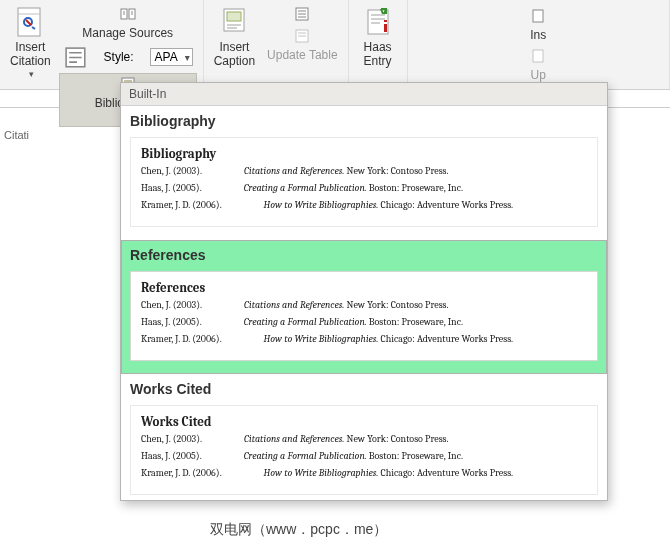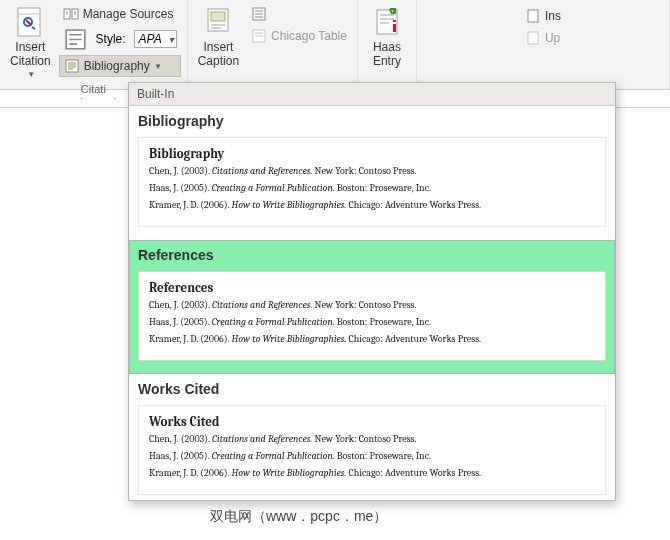--- a/index.html
+++ b/index.html
@@ -24,21 +24,20 @@
     padding: 2px 4px 0 4px;
     border-right: 1px solid #e0e0e0;
     position: relative;
   }
   .group-inner {
     display: flex;
     flex: 1;
     align-items: flex-start;
   }
   .group-label {
-    text-align: center;
     font-size: 11px;
     color: #666;
     padding-bottom: 2px;
   }
   .big-btn {
     display: flex;
     flex-direction: column;
     align-items: center;
     justify-content: space-between;
     padding: 4px 6px;
@@ -57,34 +56,34 @@
   }
   .small-rows { display: flex; flex-direction: column; gap: 2px; padding: 2px 2px; }
   .small-btn {
     display: flex;
     align-items: center;
     gap: 4px;
     padding: 2px 4px;
     font-size: 12px;
     color: #333;
     cursor: default;
+    flex-direction: column;
   }
   .small-btn.disabled { color: #9a9a9a; }
   .small-btn .icon-small { width: 16px; height: 16px; flex-shrink:0; }
-  .style-row { display:flex; align-items:center; gap:8px; padding: 1px 4px;}
+  .style-row { display:flex; align-items:center; gap:16px; padding: 1px 4px;}
   .style-select {
     border: 1px solid #aaa;
     background: #fff;
     font-size: 12px;
     padding: 1px 14px 1px 4px;
     position: relative;
     width: 68px;
     display: flex;
     align-items: center;
-    font-style: italic;
   }
   .style-select::after {
     content: "▾";
     position: absolute;
     right: 2px;
     font-size: 10px;
     color: #555;
   }
   .bib-active {
     background: #d8d8d0;
@@ -98,21 +97,21 @@
     font-size: 10px;
     color: #666;
     padding-left: 80px;
     display: flex;
     align-items: center;
     gap: 30px;
   }
   .ruler span { font-size: 10px; color:#777; }
   .gallery {
     position: absolute;
-    left: 128px;
+    left: 120px;
     top: 82px;
     width: 488px;
     border: 1px solid #b5b5b5;
     background: #fff;
     box-shadow: 2px 4px 10px rgba(0,0,0,0.25);
     z-index: 100;
   }
   .gallery-header {
     background: #eceae6;
     color: #555;
@@ -148,24 +147,24 @@
     color: #222;
     margin-bottom: 4px;
   }
   .pv-entry {
     font-family: Cambria, "Times New Roman", serif;
     font-size: 10px;
     color: #222;
     margin: 4px 0;
     line-height: 1.3;
   }
-  .pv-entry .ital { font-style: italic; }
+  .pv-entry .ital { font-style: italic; margin-left: 40px; }
   .watermark {
     position: absolute;
-    bottom: 14px;
+    bottom: 1px;
     left: 210px;
     font-size: 14px;
     color: #444;
     font-family: sans-serif;
     z-index: 200;
     text-shadow: 0 0 3px #fff, 0 0 3px #fff;
     pointer-events: none;
   }
   .clip { overflow: hidden; align-items: center; }
 </style>
@@ -236,21 +235,21 @@
           <svg class="icon-small" viewBox="0 0 16 16">
               <rect x="2" y="2" width="12" height="12" fill="#fff" stroke="#888"></rect>
               <path d="M4 5h8M4 8h8M4 11h8" stroke="#888"></path>
             </svg>
         </div>
         <div class="small-btn disabled">
           <svg class="icon-small" viewBox="0 0 16 16">
               <rect x="2" y="2" width="12" height="12" fill="#fff" stroke="#c4c4c4"></rect>
               <path d="M4 5h8M4 8h8" stroke="#c4c4c4"></path>
             </svg>
-          <span>Chicago Table</span>
+          <span>Update Table</span>
         </div>
       </div>
     </div>
     <div class="group-label">&nbsp;</div>
   </div>
 
   <div class="group" style="flex-shrink:0;">
     <div class="group-inner">
       <div class="big-btn">
         <svg class="icon-large" viewBox="0 0 32 32">

